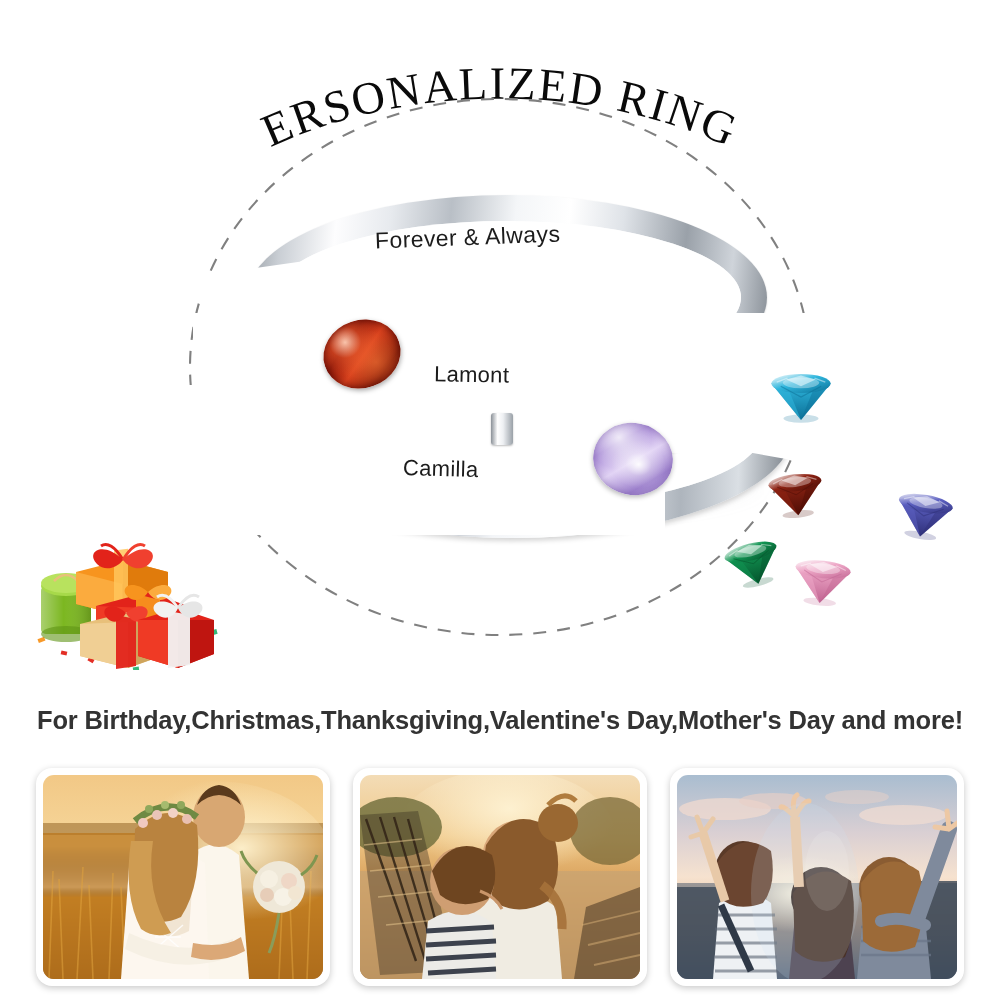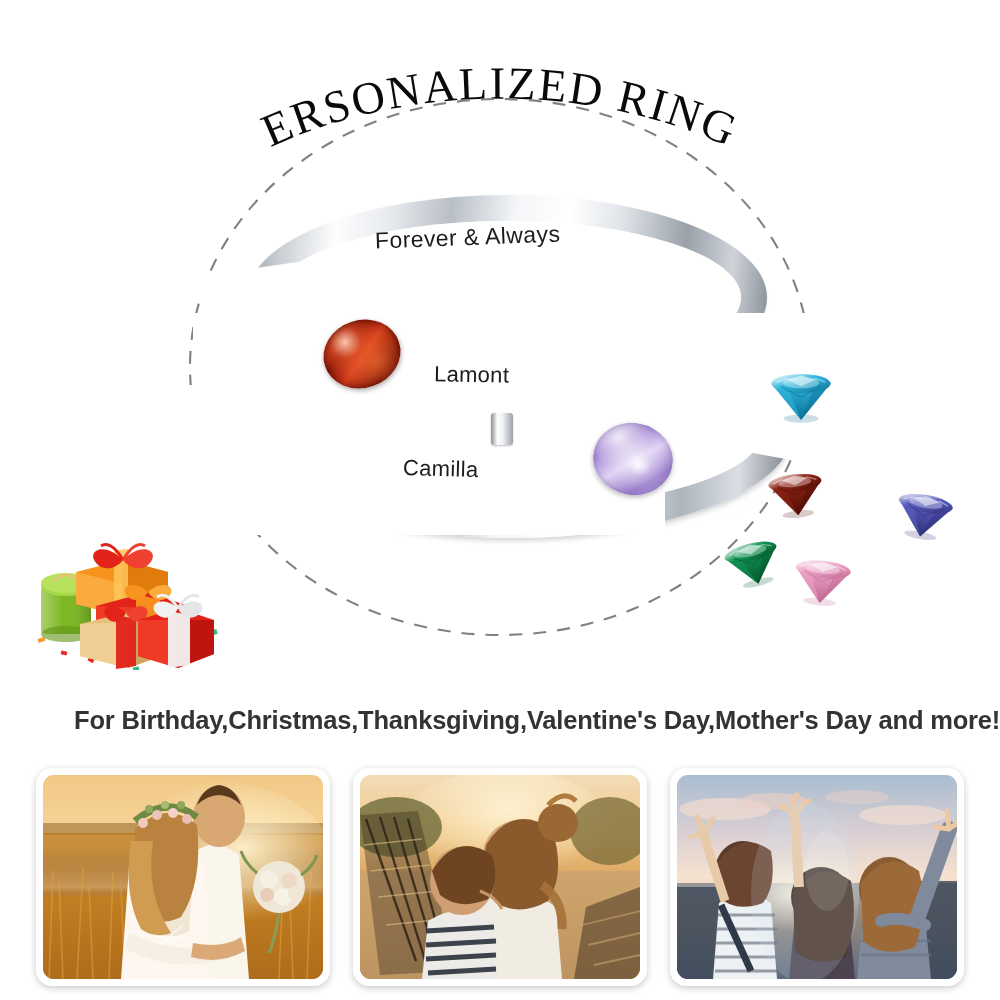--- a/index.html
+++ b/index.html
@@ -126,21 +126,21 @@
 
   
   .loose{position:absolute;}
   .loose .gemsvg{display:block;}
 
   
   .gifts{position:absolute;left:28px;top:520px;width:200px;height:150px;}
 
   
   .tagline{
-    position:absolute;left:0;top:706px;width:1000px;text-align:right;
+    position:absolute;left:0;top:706px;width:1000px;text-align:center;
     font-size:25.5px;font-weight:bold;color:#333333;
     letter-spacing:-.2px;
     font-family:"Liberation Sans", sans-serif;
   }
 
   
   .photos{position:absolute;left:0;top:768px;width:1000px;height:222px;
     display:flex;justify-content:center;gap:23px;}
   .photo-card{
     width:294px;height:218px;background:#fff;border-radius:16px;

